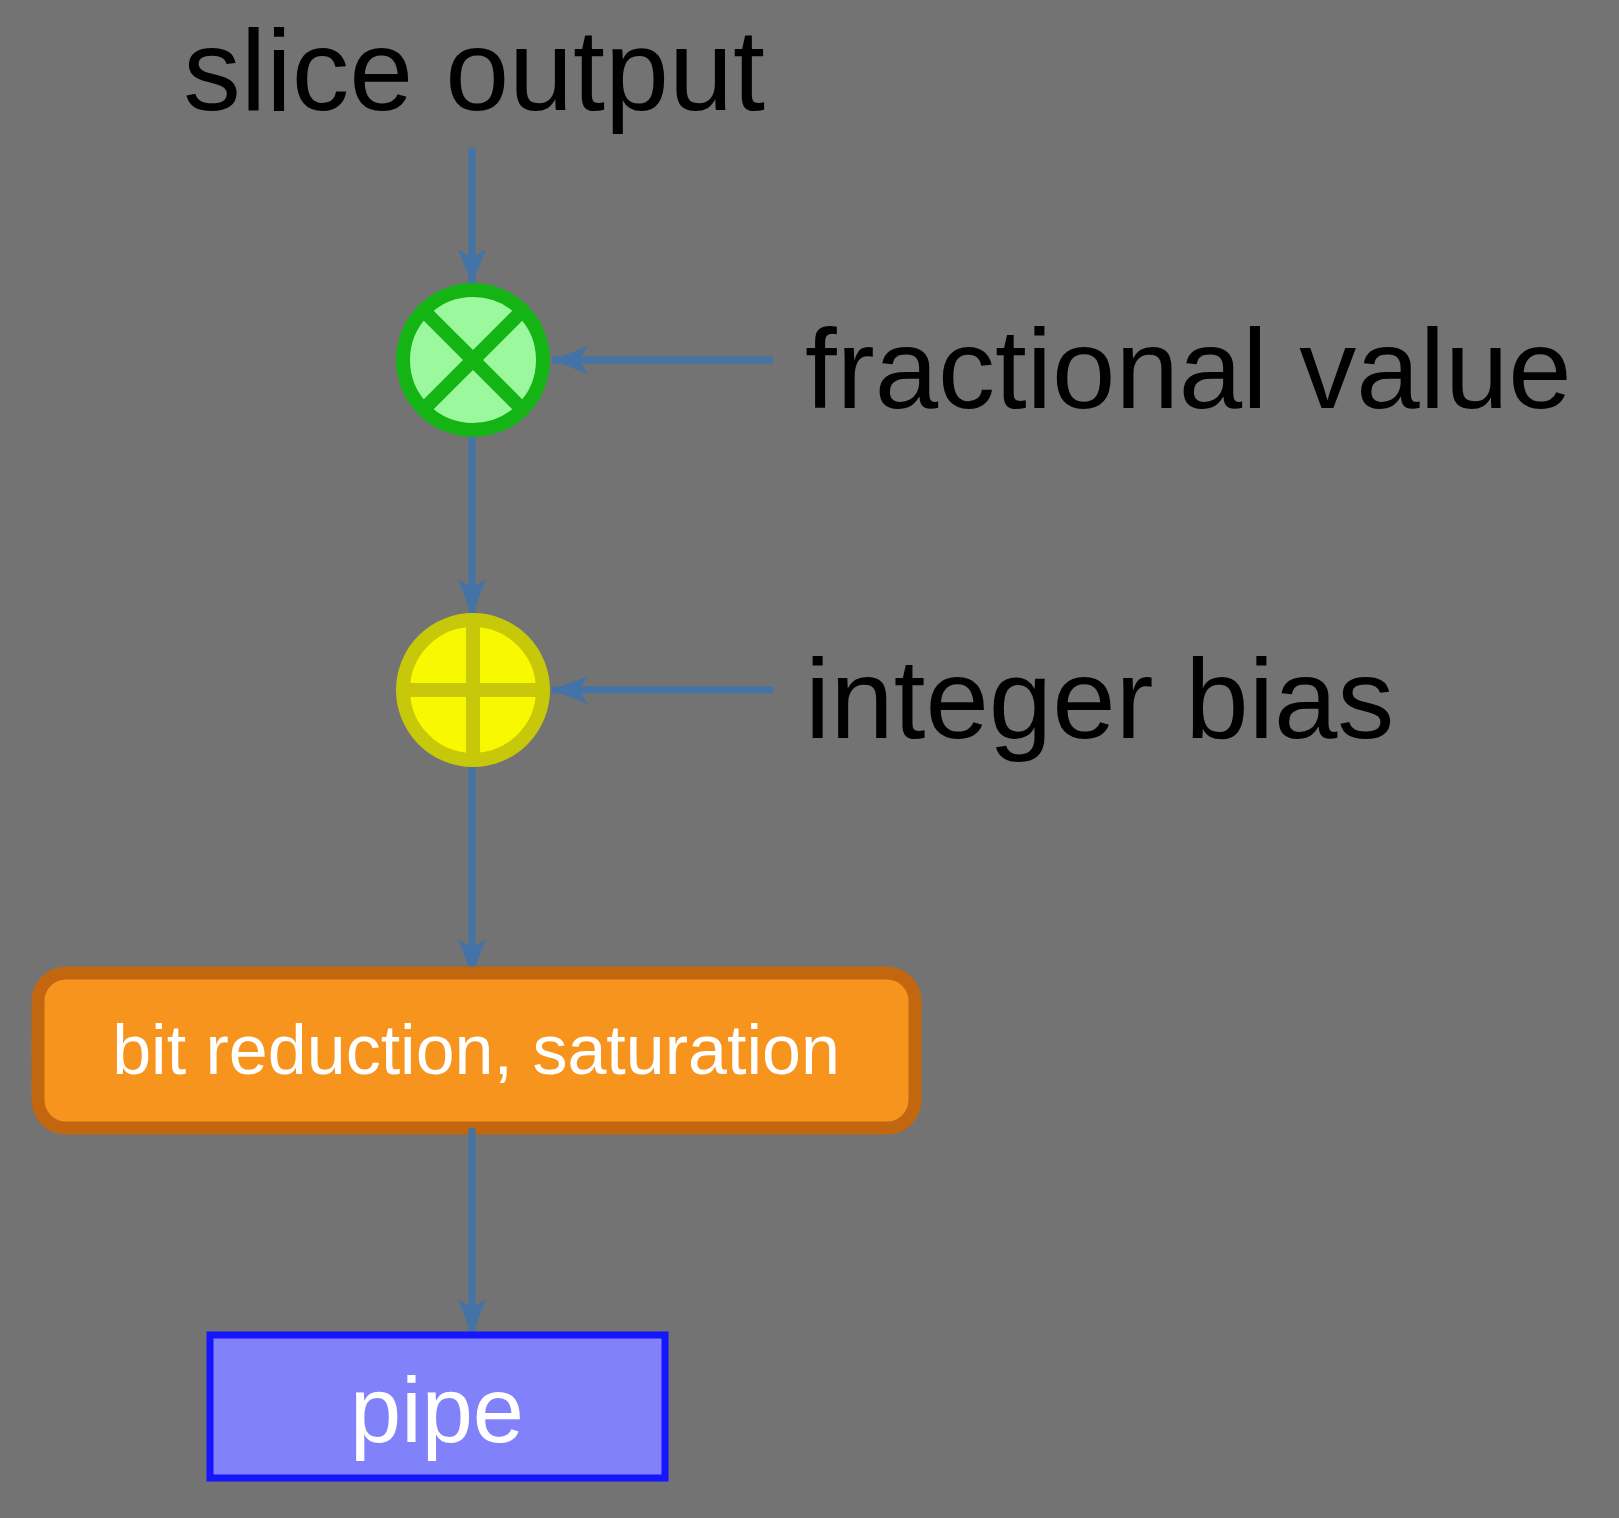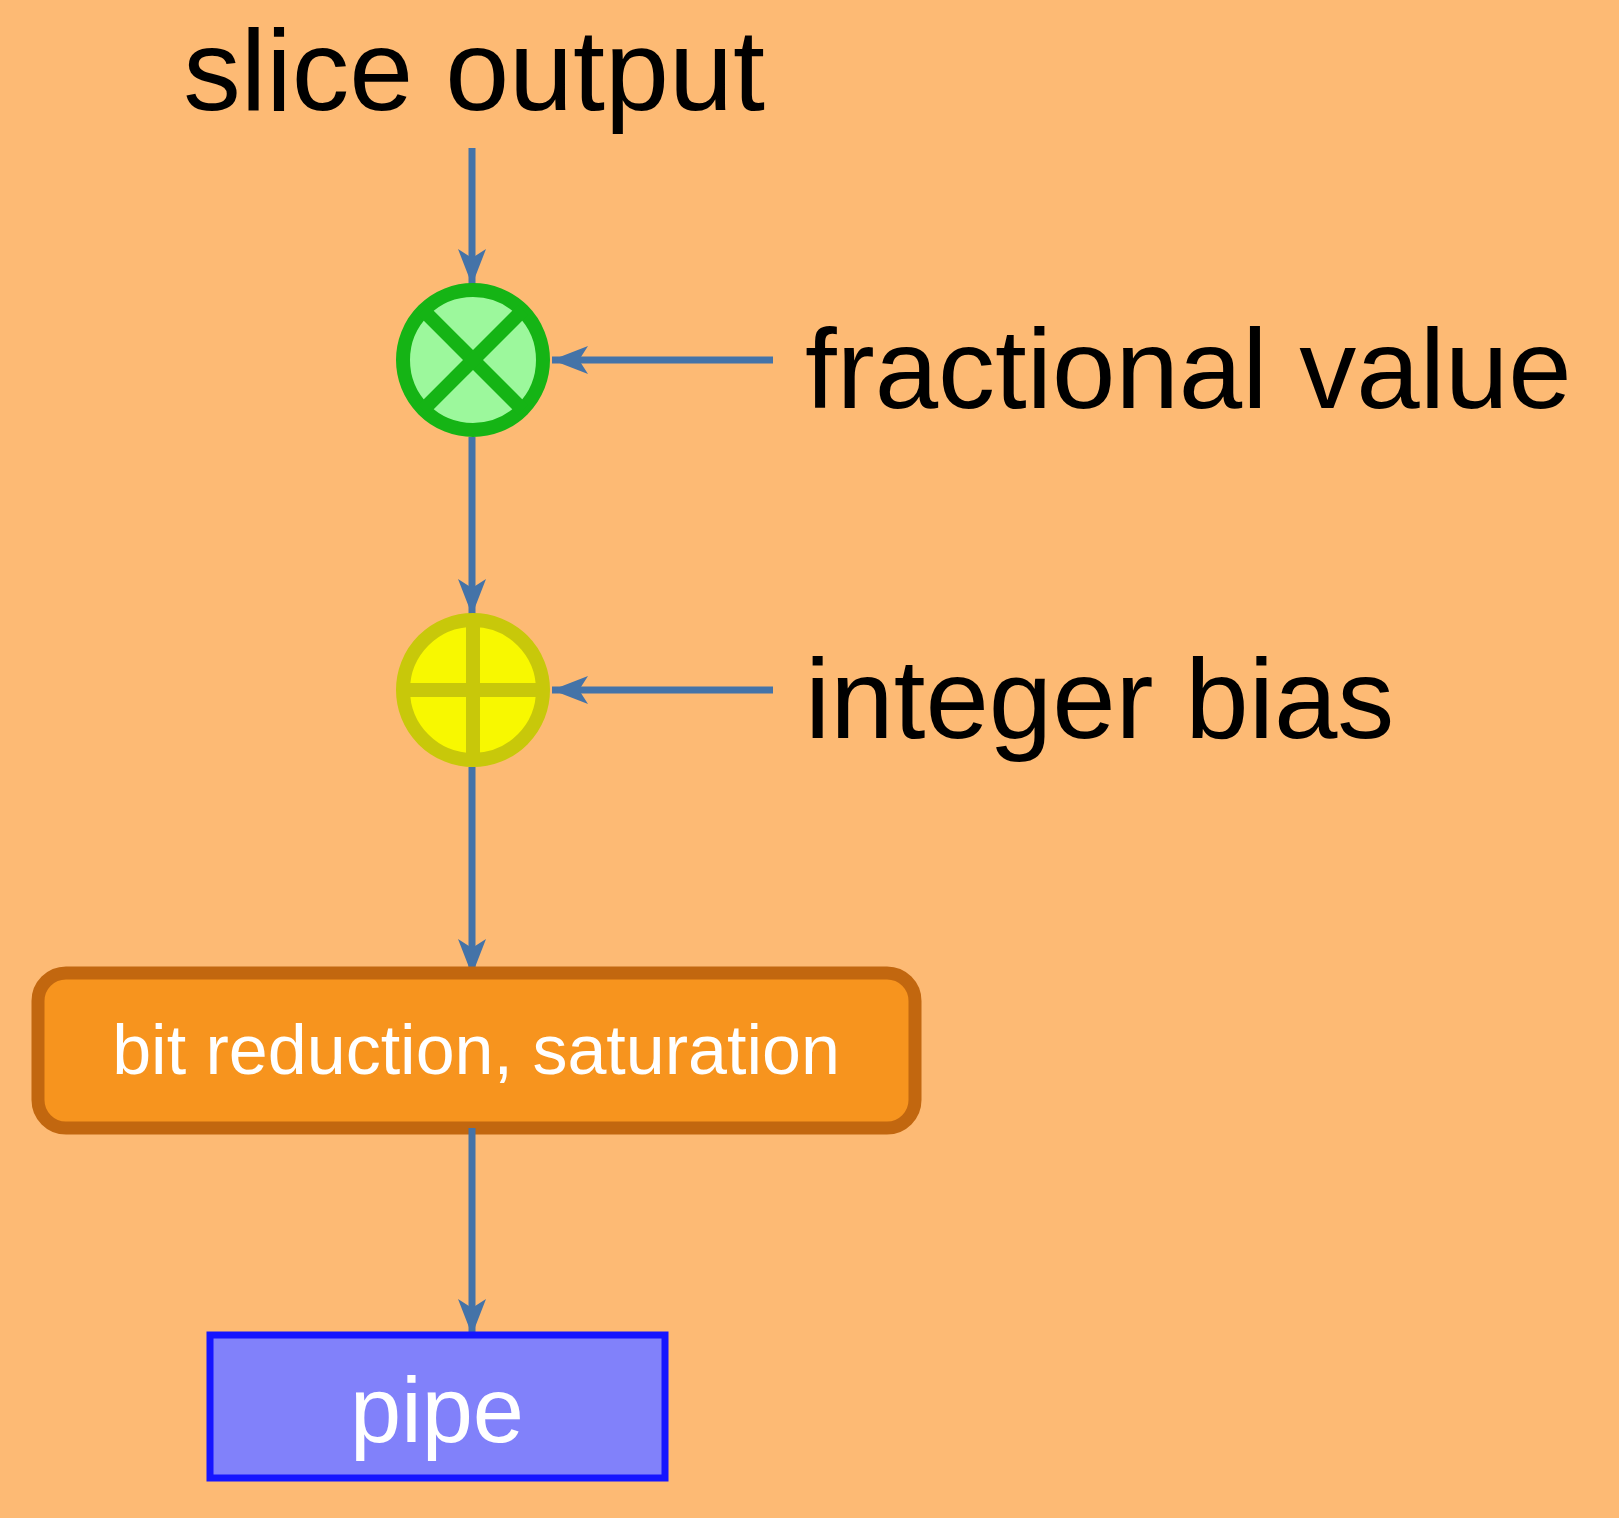--- a/index.html
+++ b/index.html
@@ -5,21 +5,21 @@
   html, body {
     margin: 0;
     padding: 0;
     background: #ffffff;
     font-family: "Liberation Sans", sans-serif;
   }
   .canvas-wrap {
     position: relative;
     width: 1619px;
     height: 1518px;
-    background: #fdba74;
+    background: #737373;
   }
   svg { display: block; }
 
   .label-text {
     fill: #000000;
     font-family: "Liberation Sans", sans-serif;
     font-size: 114px;
   }
   .title-text { font-size: 115px; }
 

